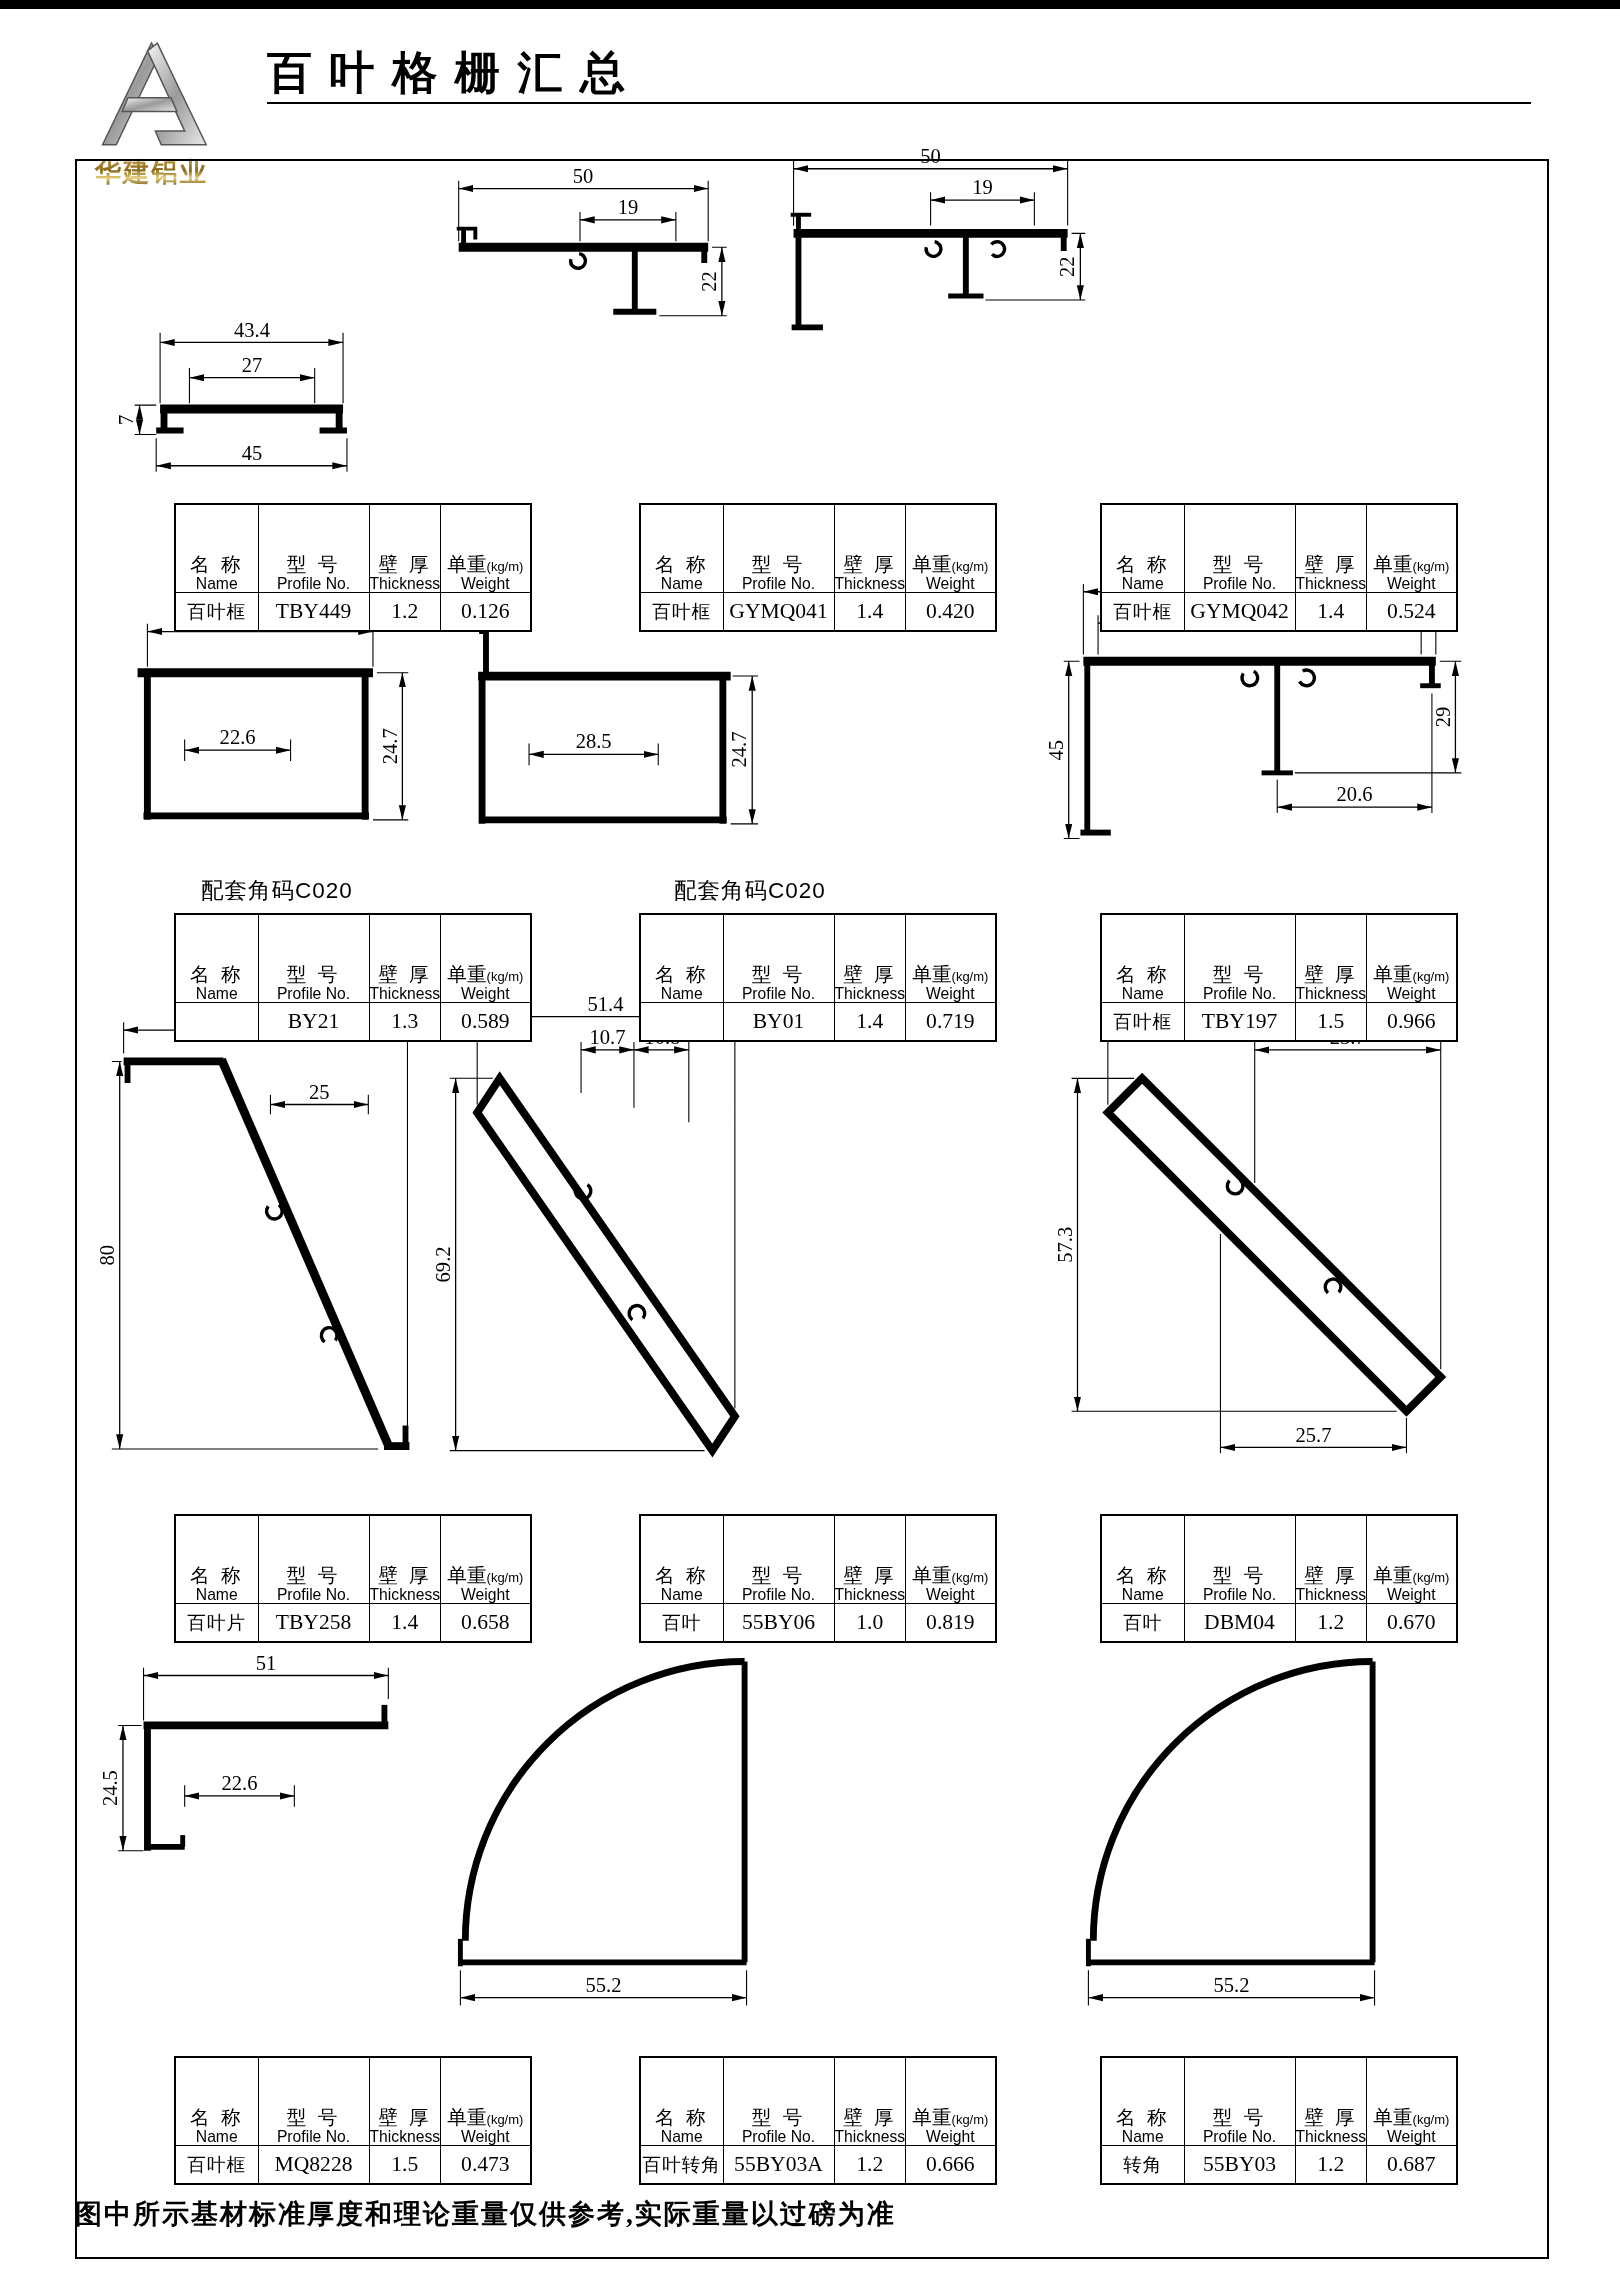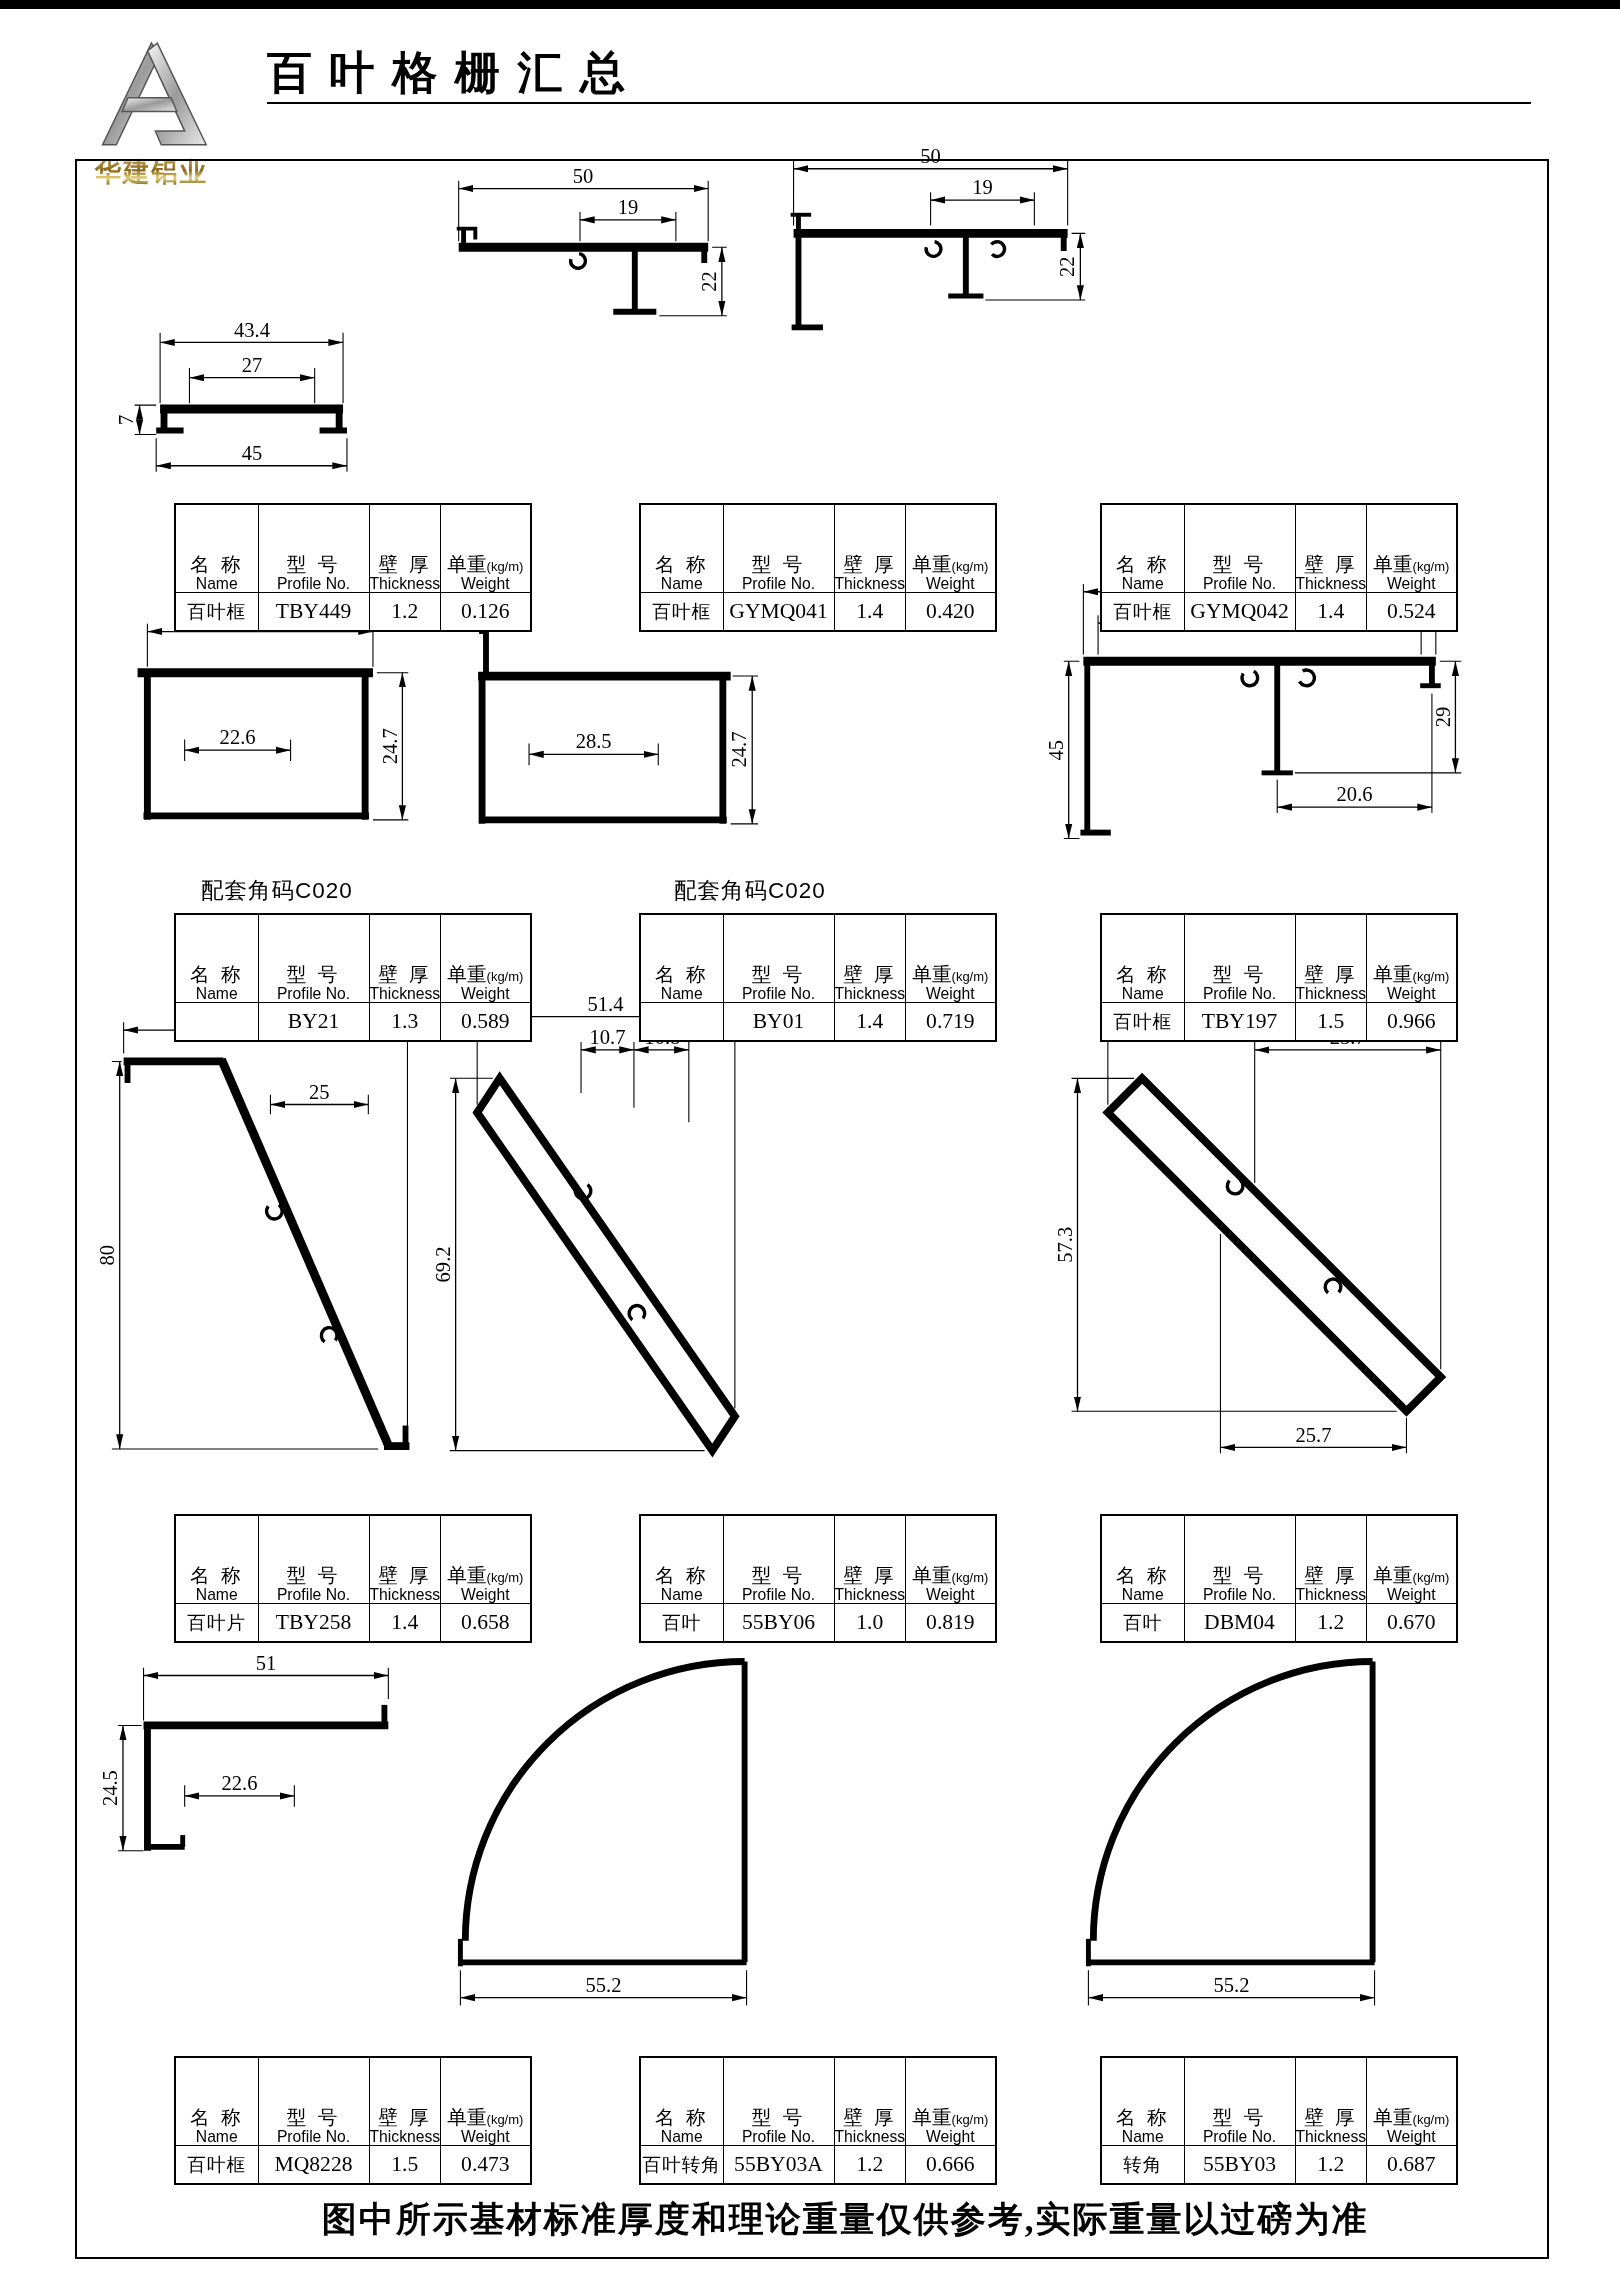--- a/index.html
+++ b/index.html
@@ -4,22 +4,22 @@
 <style>
   html,body{margin:0;padding:0;background:#fff;}
   body{position:relative;width:1620px;height:2293px;overflow:hidden;
        font-family:"Liberation Sans",sans-serif;color:#000;}
   .topbar{position:absolute;left:0;top:0;width:1620px;height:8.8px;background:#000;}
   .frame{position:absolute;left:75px;top:159px;width:1470px;height:2096px;border:2px solid #000;}
   .page-title{position:absolute;left:267px;top:43px;font-family:"Liberation Serif",serif;
        font-weight:bold;font-size:45px;letter-spacing:17.6px;}
   .title-rule{position:absolute;left:267px;top:102px;width:1264px;height:2px;background:#000;}
   .note{position:absolute;font-size:22.5px;letter-spacing:1px;font-family:"Liberation Sans",sans-serif;}
-  .footer{position:absolute;left:75px;top:2196px;width:1540px;text-align:center;
-       font-family:"Liberation Serif",serif;font-weight:bold;font-size:35px;letter-spacing:2px;}
+  .footer{position:absolute;left:75px;top:2196px;width:1540px;
+       font-family:"Liberation Serif",serif;font-weight:bold;font-size:27px;letter-spacing:2px;}
   
   table.spec{position:absolute;border-collapse:collapse;background:#fff;border:2.5px solid #000;table-layout:fixed;}
   .spec th,.spec td{border:1.6px solid #000;text-align:center;vertical-align:middle;padding:0;font-weight:normal;}
   .spec th{height:48px;}
   .spec td{height:37px;font-size:21.6px;font-family:Liberation Serif, serif;}
   .spec td.cjk{font-family:"Liberation Sans",sans-serif;font-size:18.6px;letter-spacing:1px;}
   .cn{display:block;font-size:19.6px;letter-spacing:2.9px;line-height:1.15;margin-top:48px;}
   .cn.tight{letter-spacing:0;}
   .en{display:block;font-size:15.7px;line-height:1.05;}
   th .unit{font-size:13px;}

